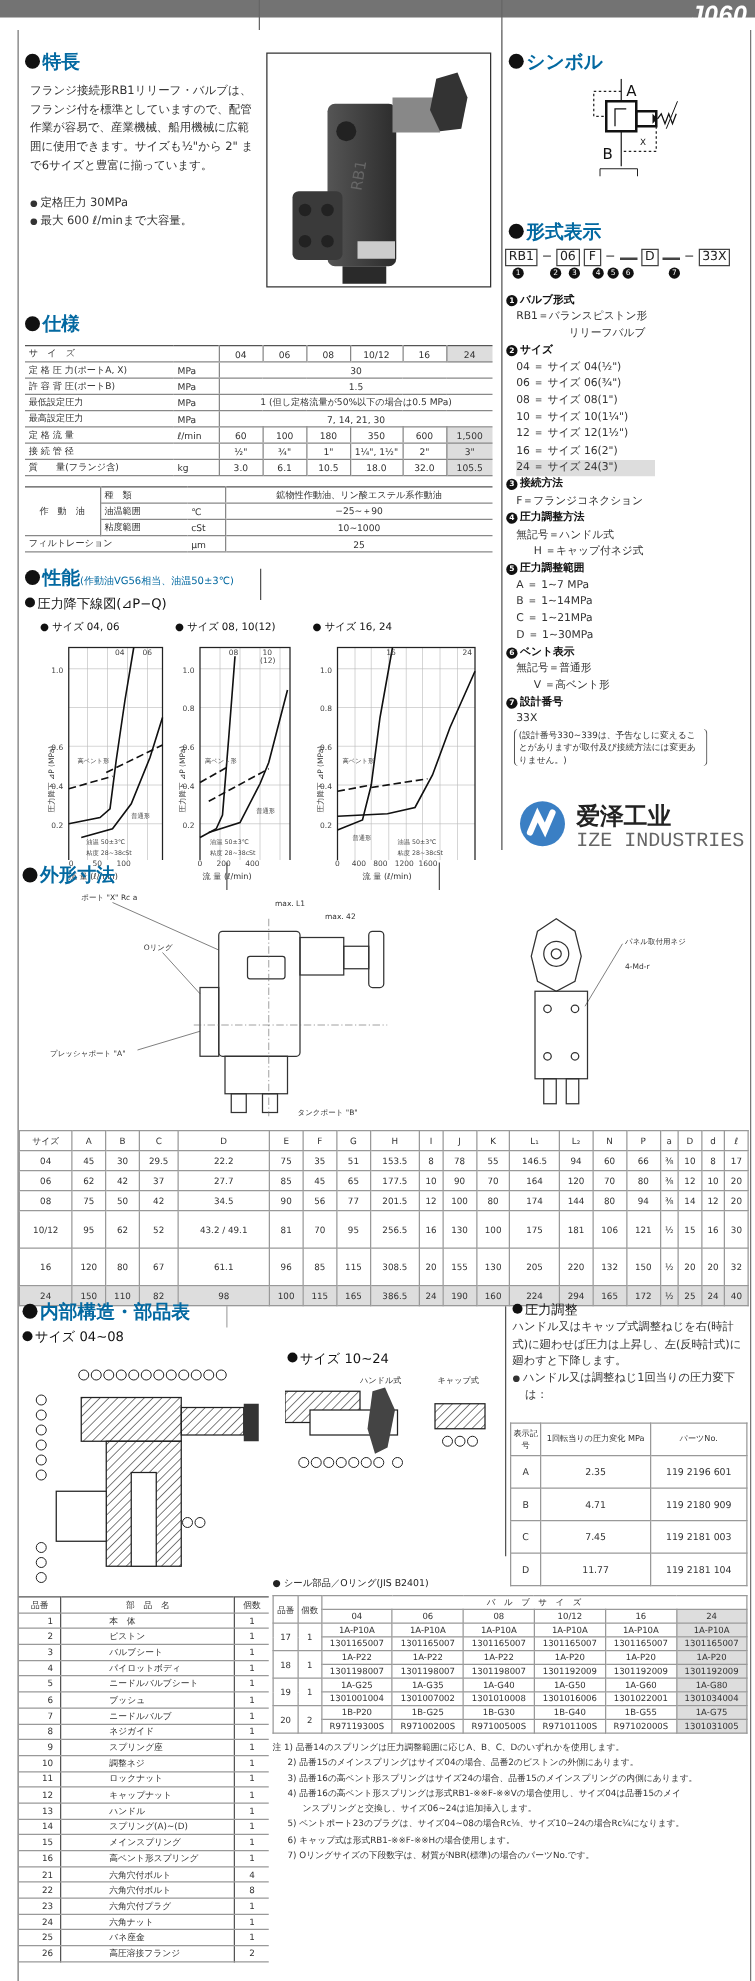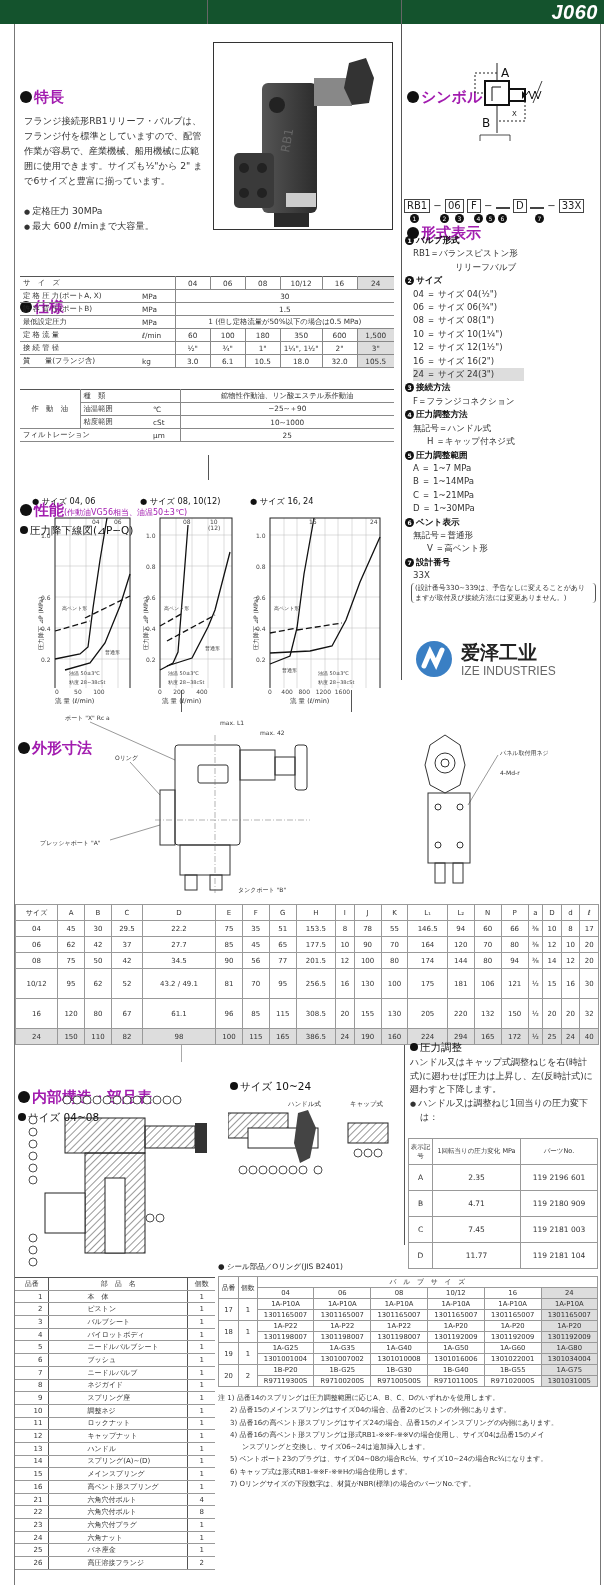--- a/index.html
+++ b/index.html
@@ -1,22 +1,22 @@
 <!DOCTYPE html>
 <html><head>
 <meta charset="utf-8">
 <style>
   * { box-sizing: border-box; margin: 0; padding: 0; }
   body { width: 604px; height: 1585px; background: #fff; font-family: "DejaVu Sans", sans-serif; color: #2a2a2a; position: relative; overflow: hidden; font-size: 8px; }
   .abs { position: absolute; }
-  .topbar { left: 0; top: 0; width: 604px; height: 24px; background: #14532d; }
+  .topbar { left: 0; top: 0; width: 604px; height: 14px; background: #737373; }
   .topbar .code { position: absolute; right: 6px; top: 1px; color: #fff; font-family: "Liberation Sans", sans-serif; font-weight: bold; font-style: italic; font-size: 20px; letter-spacing: 0.5px; }
   .topbar .sep { position: absolute; top: 0; width: 1px; height: 24px; background: #666; }
   .vline { position: absolute; width: 1px; background: #555; }
-  .h1 { font-size: 15px; font-weight: bold; color: #a21caf; white-space: nowrap; margin-top: 48px; }
+  .h1 { font-size: 15px; font-weight: bold; color: #0369a1; white-space: nowrap; }
   .h1 .dot { display: inline-block; width: 12px; height: 12px; border-radius: 50%; background: #111; margin-right: 2px; vertical-align: -1px; }
   .h1 .sub { font-size: 8px; font-weight: normal; }
   .h2 { font-size: 10.5px; color: #111; white-space: nowrap; }
   .h2 .dot { display: inline-block; width: 8px; height: 8px; border-radius: 50%; background: #111; margin-right: 2px; }
   .para { font-size: 9.2px; line-height: 15px; color: #333; }
   .bullets div { font-size: 9.2px; line-height: 13px; color: #333; padding-left: 10px; text-indent: -10px; }
   .bullets div::before { content: "● "; font-size: 7px; }
   .photo { left: 213px; top: 42px; width: 180px; height: 188px; border: 1px solid #333; background: #fff; }
   table { border-collapse: collapse; }
   .spec td { font-size: 7.3px; border-bottom: 1px solid #888; height: 13px; padding: 0 3px; color: #333; white-space: nowrap; }
@@ -152,21 +152,21 @@
   <div class="k"><span class="num">5</span><span>圧力調整範囲</span></div>
   <div class="i1">A ＝ 1~7 MPa</div>
   <div class="i1">B ＝ 1~14MPa</div>
   <div class="i1">C ＝ 1~21MPa</div>
   <div class="i1">D ＝ 1~30MPa</div>
   <div class="k"><span class="num">6</span><span>ベント表示</span></div>
   <div class="i1">無記号＝普通形</div>
   <div class="i2">V ＝高ベント形</div>
   <div class="k"><span class="num">7</span><span>設計番号</span></div>
   <div class="i1">33X</div>
-  <div class="i1" style="white-space:normal;font-size:7px;line-height:10px;border-left:1px solid #555;border-right:1px solid #555;border-radius:4px;padding:0 3px;margin-left:6px;width:185px">(設計番号330~339は、予告なしに変えることがありますが取付及び接続方法には変更ありません。)</div>
+  <div class="i1" style="white-space:normal;font-size:7px;line-height:10px;border-left:1px solid #555;border-right:1px solid #555;border-radius:4px;padding:0 3px;margin-left:6px;width:155px">(設計番号330~339は、予告なしに変えることがありますが取付及び接続方法には変更ありません。)</div>
 </div>
 
 <div class="abs" style="left:20px;top:250px">
   <div class="h1"><span class="dot"></span><span>仕様</span></div>
 </div>
 <table class="abs spec" style="left:20px;top:276px;width:374px;border-top:1px solid #555">
   <tbody>
       <tr>
     <td colspan="2" style="text-align:left;width:160px">サ　イ　ズ</td>
     <td class="c" style="width:35px">04</td>
@@ -183,20 +183,25 @@
       </tr>
   <tr>
         <td>許 容 背 圧(ポートB)</td>
         <td class="u">MPa</td>
         <td class="c" colspan="6">1.5</td>
       </tr>
   <tr>
         <td>最低設定圧力</td>
         <td class="u">MPa</td>
         <td class="c" colspan="6">1 (但し定格流量が50%以下の場合は0.5 MPa)</td>
+      </tr>
+  <tr>
+        <td>最高設定圧力</td>
+        <td class="u">MPa</td>
+        <td class="c" colspan="6">7, 14, 21, 30</td>
       </tr>
   <tr>
         <td>定 格 流 量</td>
         <td class="u">ℓ/min</td>
     <td class="c">60</td>
         <td class="c">100</td>
         <td class="c">180</td>
         <td class="c">350</td>
         <td class="c">600</td>
         <td class="c hl">1,500</td>
@@ -365,21 +370,21 @@
 </svg>
 <div class="abs" style="left:268px;top:688px;font-size:6px;color:#444;white-space:nowrap">0&nbsp;&nbsp;&nbsp;&nbsp;&nbsp;400&nbsp;&nbsp;&nbsp;800&nbsp;&nbsp;&nbsp;1200&nbsp;&nbsp;1600</div>
 <div class="abs" style="left:290px;top:697px;font-size:6.5px;color:#333;white-space:nowrap">流 量 (ℓ/min)</div>
 
 <div class="abs" style="left:415px;top:640px;width:180px;height:45px">
   <svg class="abs" style="left:0;top:0" width="38" height="38" viewBox="0 0 38 38">
     <circle cx="19" cy="19" r="18" fill="#3a7fc4"></circle>
     <path d="M9 26 L15 12 L21 24 L27 10" stroke="#fff" stroke-width="5" fill="none" stroke-linecap="round"></path>
   </svg>
   <div class="abs" style="left:46px;top:0;font-size:19px;font-weight:bold;color:#222;white-space:nowrap">爱泽工业</div>
-  <div class="abs" style="left:46px;top:24px;font-size:12px;color:#666;white-space:nowrap;font-family:Liberation Sans, sans-serif">IZE INDUSTRIES</div>
+  <div class="abs" style="left:46px;top:24px;font-size:16px;color:#666;white-space:nowrap;font-family:Liberation Mono, monospace">IZE INDUSTRIES</div>
 </div>
 
 <div class="abs" style="left:18px;top:691px">
   <div class="h1"><span class="dot"></span><span>外形寸法</span></div>
 </div>
 <svg class="abs" style="left:20px;top:715px" width="290" height="180" viewBox="0 0 290 180">
   <g stroke="#333" fill="none" stroke-width="1">
     <rect x="155" y="30" width="65" height="100" rx="3"></rect>
     <rect x="220" y="35" width="35" height="30"></rect>
     <rect x="255" y="42" width="20" height="18"></rect>

